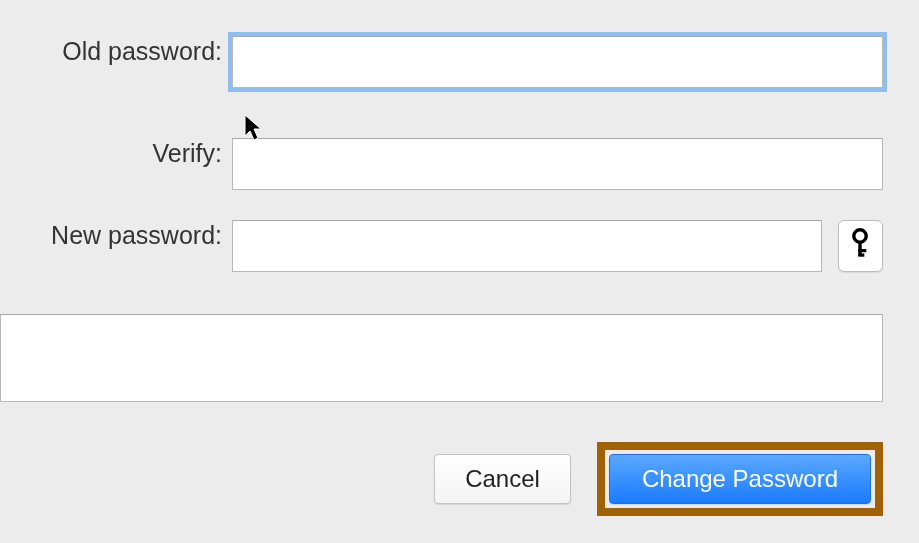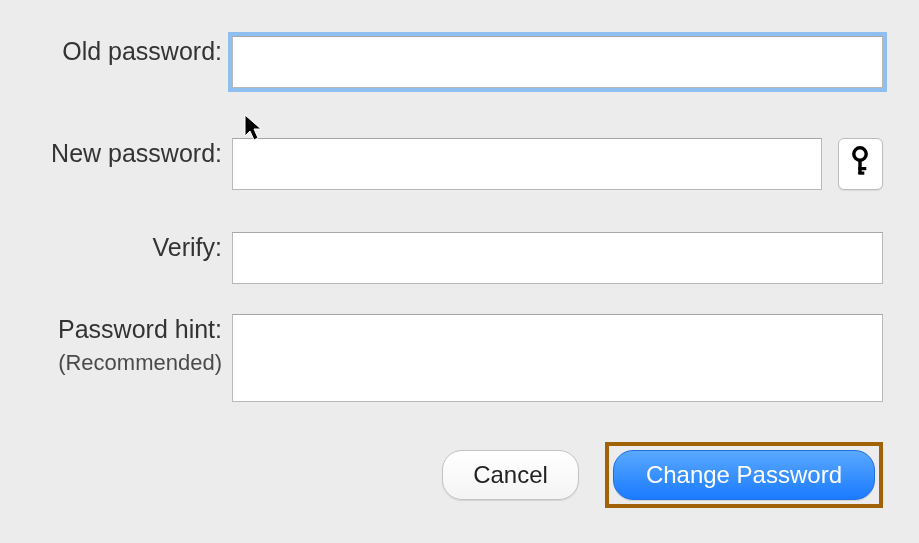--- a/index.html
+++ b/index.html
@@ -86,38 +86,38 @@
     }
     .button-row {
       display: flex;
       justify-content: flex-end;
       padding-right: 36px;
       gap: 26px;
       align-items: center;
     }
     .btn {
       height: 50px;
-      border-radius: 20px;
+      border-radius: 4px;
       font-size: 24px;
       font-family: inherit;
       padding: 0 30px;
       cursor: pointer;
       border: 1px solid #c3c3c3;
       background: linear-gradient(#ffffff, #f4f4f4);
       color: #222;
       box-shadow: 0 1px 1px rgba(0,0,0,0.1);
     }
     .btn.primary {
       border: 1px solid #1e6fe0;
       background: linear-gradient(#5aa8ff, #1a7bff);
       color: #ffffff;
       padding: 0 32px;
     }
     .highlight-box {
-      border: 4px solid #a16207;
+      border: 8px solid #a16207;
       padding: 4px;
       display: inline-flex;
     }
     .cursor {
       position: absolute;
       left: 244px;
       top: 114px;
       pointer-events: none;
     }
   </style>
@@ -126,49 +126,45 @@
 
 <div class="dialog">
 
   <div class="row old">
     <div class="label-col">Old password:</div>
     <div class="field-col">
       <input type="password" class="text-field focused" value="" style="">
     </div>
   </div>
 
+  <div class="row verify">
+    <div class="label-col">Verify:</div>
+    <div class="field-col">
+      <input type="password" class="text-field" value="" style="">
+    </div>
+  </div>
+
   <div class="row new">
     <div class="label-col">New password:</div>
     <div class="field-col">
       <input type="password" class="text-field" value="" style="">
       <div class="key-btn">
         <span>
           <svg width="20" height="30" viewBox="0 0 20 30">
             <circle cx="10" cy="8" r="6.2" fill="none" stroke="#000" stroke-width="3.4"></circle>
             <rect x="8.3" y="13" width="3.4" height="15" fill="#000"></rect>
             <rect x="8.3" y="21" width="8" height="3.2" fill="#000"></rect>
             <rect x="8.3" y="25.5" width="6" height="3.2" fill="#000"></rect>
           </svg>
         </span>
       </div>
     </div>
   </div>
 
-  <div class="row verify">
-    <div class="label-col">Verify:</div>
-    <div class="field-col">
-      <input type="password" class="text-field" value="" style="">
-    </div>
-  </div>
-
   <div class="row hint">
-    <div class="label-col">
-      <span>Password hint:</span>
-      <span class="sub">(Recommended)</span>
-    </div>
     <div class="field-col">
       <textarea class="text-field" value="" style=""></textarea>
     </div>
   </div>
 
   <div class="button-row">
     <button class="btn">Cancel</button>
     <span class="highlight-box">
       <button class="btn primary">Change Password</button>
     </span>

